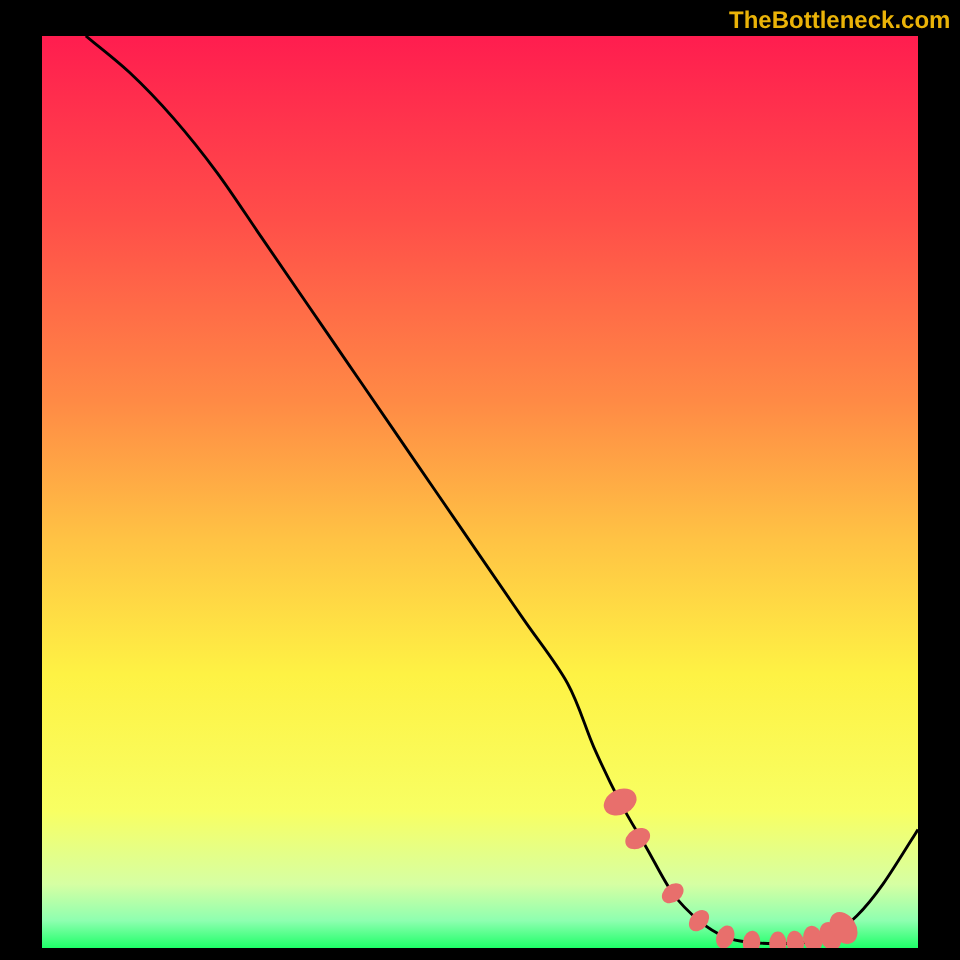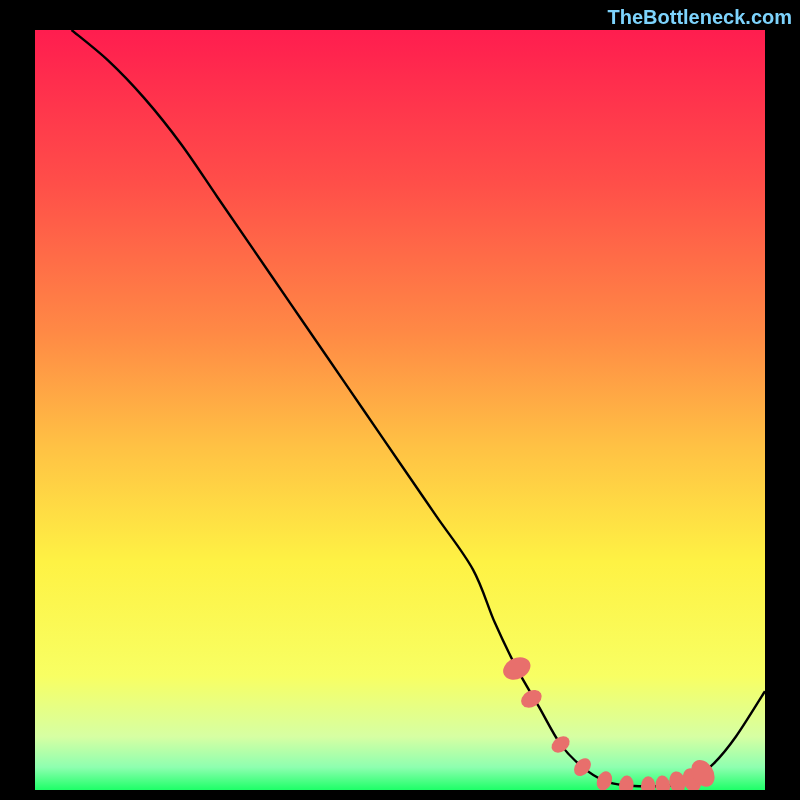--- a/index.html
+++ b/index.html
@@ -10,21 +10,21 @@
     height: 800px;
     background: #000;
   }
   .attribution {
     position: absolute;
     top: 6px;
     right: 8px;
     font-family: Arial, Helvetica, sans-serif;
     font-size: 20px;
     font-weight: bold;
-    color: #7dd3fc;
+    color: #eab308;
     z-index: 10;
   }
   .plot-wrap {
     position: absolute;
     left: 35px;
     top: 30px;
     width: 730px;
     height: 760px;
   }
   svg { display: block; }

